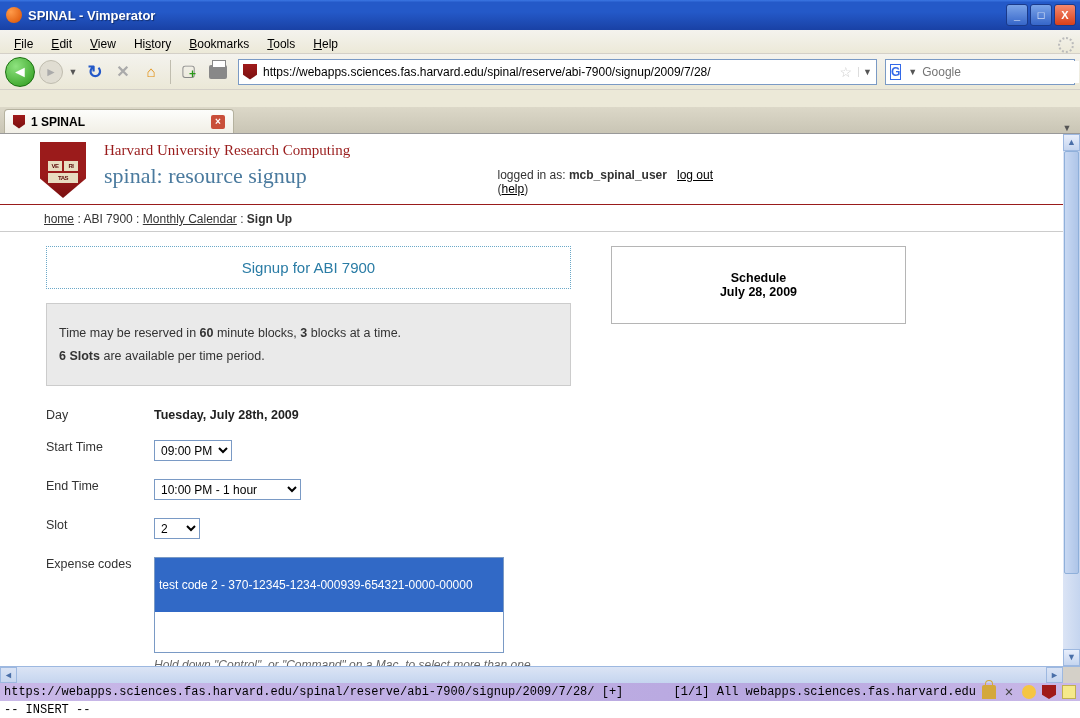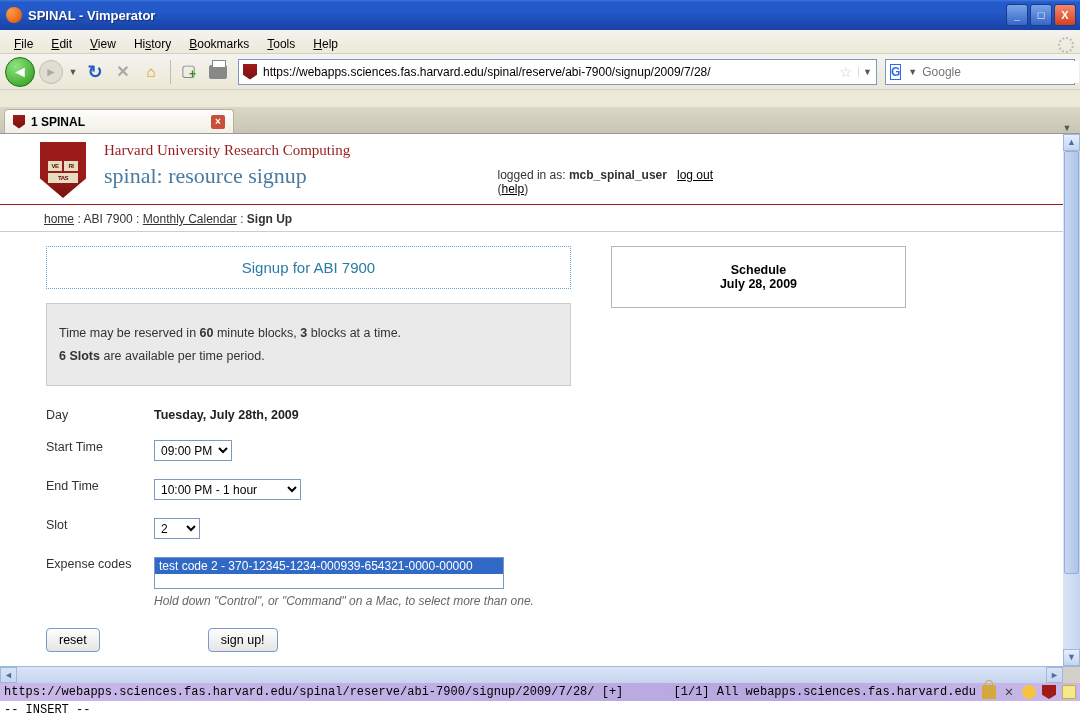--- a/index.html
+++ b/index.html
@@ -85,29 +85,29 @@
 .signup-title-box { border:1px dotted #6ba8c8; padding:12px; text-align:center; color:#2a7ca5; font-size:15px;}
 .info-box { background:#eaeaea; border:1px solid #ccc; padding:18px 12px; margin-top:14px; font-size:12.5px; color:#333; line-height:1.8;}
 
 .form-area { margin-top:22px; }
 .form-row { display:flex; align-items:flex-start; margin-bottom:18px; font-size:12.5px;}
 .form-row .lbl { width:108px; color:#333;}
 .form-row .val { color:#222; }
 .form-row .val.bold { font-weight:bold; }
 .sel { font-size:12px; background:white; border:1px solid #7a9ac5; padding:1px 2px; height:21px;}
 .listbox { width:350px; border:1px solid #7a9ac5; background:white; font-size:12px;}
-.listbox .opt { padding:1px 4px; }
+.listbox .opt { padding:20px 4px; }
 .listbox .opt.selected { background:#3169c6; color:white;}
 .listbox .opt.blank { height:14px; }
 .hint { font-style:italic; color:#666; font-size:12px; margin-top:4px; line-height:1.4;}
 
 .btn { background:linear-gradient(to bottom,#fefefe,#e5e5e5); border:1px solid #7a9ac5; border-radius:4px; padding:4px 12px; font-size:12.5px; cursor:pointer;}
 .btn-row { display:flex; gap:108px; margin-top:4px;}
 
-.sched-box { border:1px solid #b5b5b5; padding:16px 0; text-align:center; width:295px; font-size:12.5px;}
+.sched-box { border:1px solid #b5b5b5; padding:24px 0; text-align:center; width:295px; font-size:12.5px;}
 .sched-box .t1 { font-weight:bold; }
 .sched-box .t2 { font-weight:bold; }
 
 .sched-table { width:400px; border-collapse:collapse; margin-top:20px; font-size:12.5px;}
 .sched-table th, .sched-table td { border:1px solid #b5b5b5; padding:5px 8px; text-align:left;}
 .sched-table th { font-weight:bold; }
 .sched-table td.r { text-align:right; }
 
 .hscroll-row { height:17px; background:linear-gradient(to bottom,#dbe4f5,#c5d5ef); display:flex; border-top:1px solid #9db8e0;}
 .hscroll-row .arrow { width:17px; border:1px solid #9db8e0; text-align:center; font-size:9px; line-height:14px; color:#4a6fa8;}

